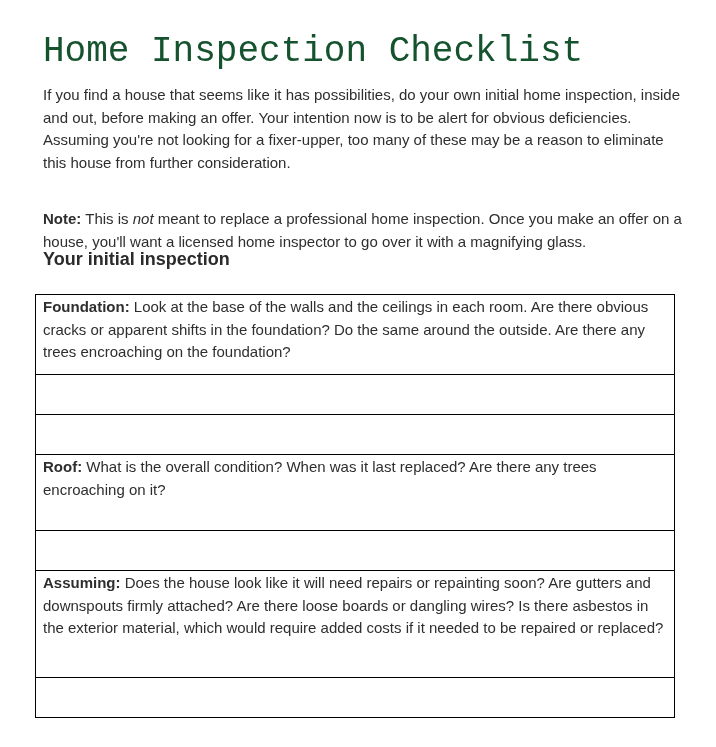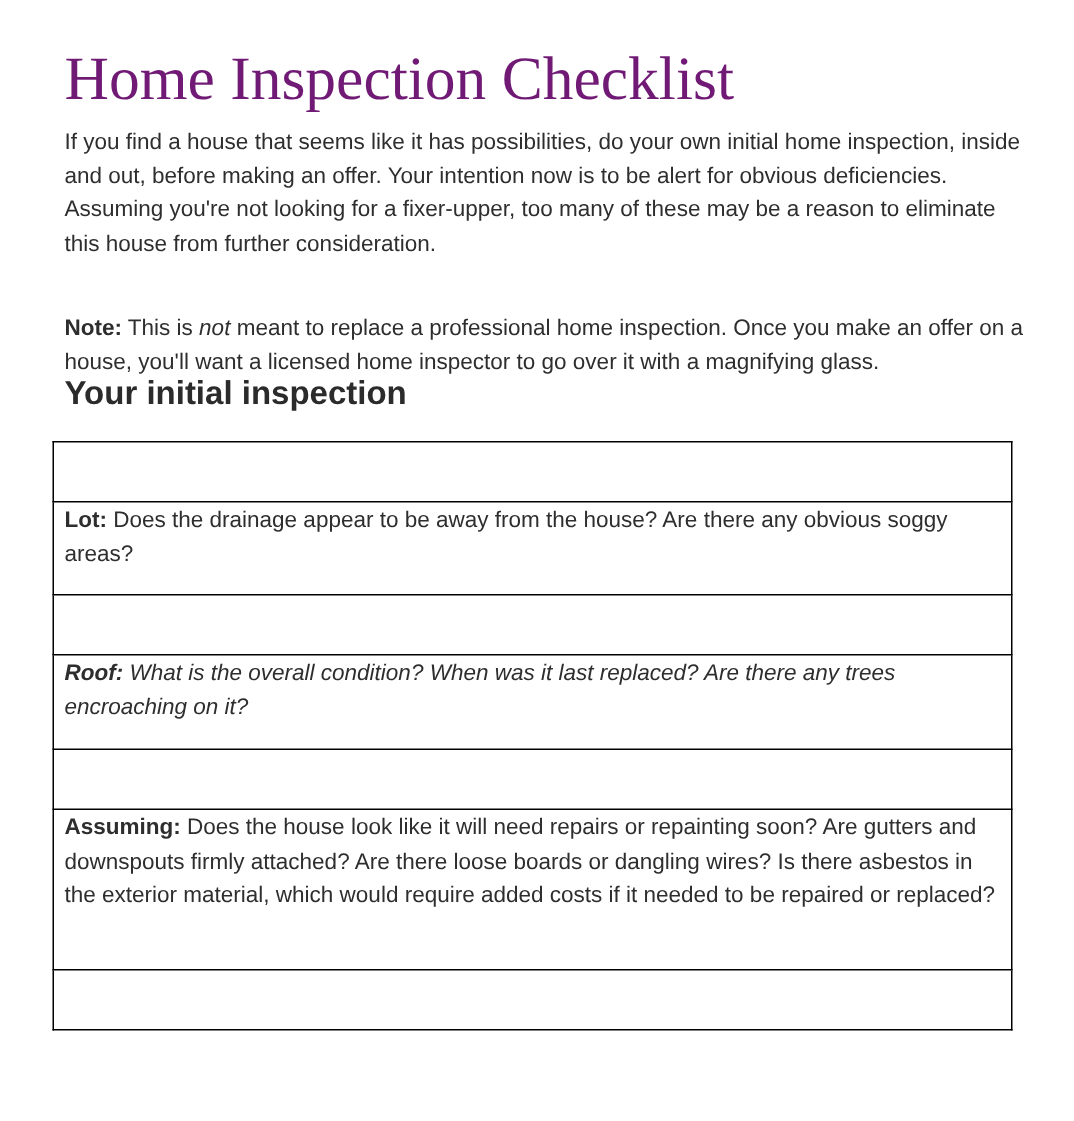--- a/index.html
+++ b/index.html
@@ -1,67 +1,67 @@
 <!DOCTYPE html>
 <html><head>
 <meta charset="utf-8">
 <style>
   html, body { margin: 0; padding: 0; background: #ffffff; }
   body { width: 716px; height: 747px; overflow: hidden; position: relative; color: #2b2b2b; }
   .title {
     position: absolute; left: 43px; top: 30px; margin: 0;
-    font-family: Liberation Serif, serif; font-weight: normal;
-    font-size: 41px; line-height: 44px; color: #701a75; white-space: nowrap;
+    font-family: Liberation Mono, monospace; font-weight: normal;
+    font-size: 36px; line-height: 44px; color: #14532d; white-space: nowrap;
   }
   .para {
     position: absolute; left: 43px; width: 640px; margin: 0;
     font-family: "Liberation Sans", sans-serif; font-size: 15px; line-height: 22.5px; color: #2e2e2e;
   }
   .p1 { top: 84px; }
   .p2 { top: 208px; }
   .subhead {
     position: absolute; left: 43px; top: 249px; margin: 0;
-    font-family: "Liberation Sans", sans-serif; font-size: 22px; font-weight: bold; color: #2b2b2b;
+    font-family: "Liberation Sans", sans-serif; font-size: 18px; font-weight: bold; color: #2b2b2b;
   }
   .checklist {
     position: absolute; left: 35px; top: 294px; width: 640px;
     border-collapse: collapse;
     font-family: "Liberation Sans", sans-serif; font-size: 15px; line-height: 22.5px; color: #2e2e2e;
   }
   .checklist td { border: 1px solid #000000; padding: 0 7px; vertical-align: top; }
   .q-cell { padding-top: 1px !important; }
   .r-found { height: 80px; }
   .r-blank { height: 40px; }
   .r-lot { height: 62px; }
-  .r-roof { height: 63px; font-style: italic; }
+  .r-roof { height: 76px; }
   .r-ext { height: 107px; }
   .r-last { height: 40px; }
   b { font-weight: bold; }
   .answer { display:block; width:100%; height:100%; }
 </style>
 </head>
 <body>
 
 <h1 class="title">Home Inspection Checklist</h1>
 
 <p class="para p1">If you find a house that seems like it has possibilities, do your own initial home inspection, inside and out, before making an offer. Your intention now is to be alert for obvious deficiencies. Assuming you're not looking for a fixer-upper, too many of these may be a reason to eliminate this house from further consideration.</p>
 
 <p class="para p2"><b>Note:</b><span> This is </span><i>not</i><span> meant to replace a professional home inspection. Once you make an offer on a house, you'll want a licensed home inspector to go over it with a magnifying glass.</span></p>
 
 <h2 class="subhead">Your initial inspection</h2>
 
 <table class="checklist">
   <tbody>
+      <tr class="r-found">
+    <td class="q-cell"><b>Foundation:</b><span> Look at the base of the walls and the ceilings in each room. Are there obvious cracks or apparent shifts in the foundation? Do the same around the outside. Are there any trees encroaching on the foundation?</span></td>
+  </tr>
   <tr class="r-blank">
     <td>
           <span class="answer"></span>
         </td>
-  </tr>
-  <tr class="r-lot">
-    <td class="q-cell"><b>Lot:</b><span> Does the drainage appear to be away from the house? Are there any obvious soggy areas?</span></td>
   </tr>
   <tr class="r-blank">
     <td>
           <span class="answer"></span>
         </td>
   </tr>
   <tr class="r-roof">
     <td class="q-cell"><b>Roof:</b><span> What is the overall condition? When was it last replaced? Are there any trees encroaching on it?</span></td>
   </tr>
   <tr class="r-blank">

